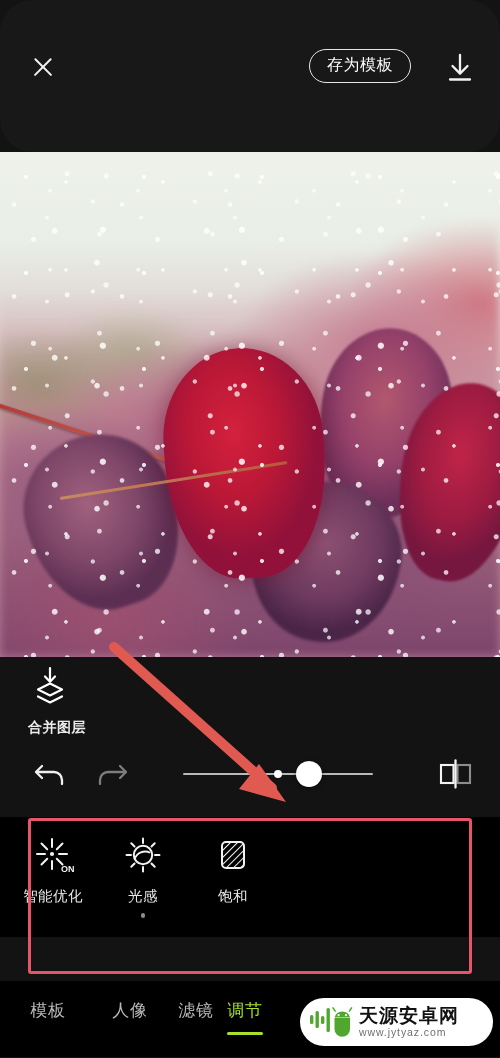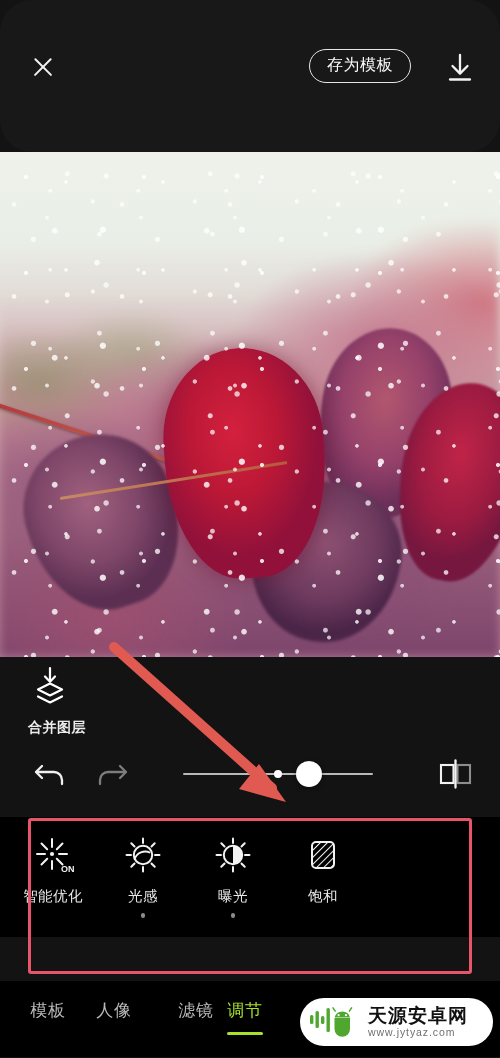--- a/index.html
+++ b/index.html
@@ -206,21 +206,21 @@
     bottom:-13px; width:36px; height:3px; background:#a8e02a; border-radius:2px;
   }
 
   
   #watermark {
     position:absolute; left:300px; top:998px; width:193px; height:48px;
     background:#fff; border-radius:24px; display:flex; align-items:center;
     padding-left:9px; z-index:50;
   }
   #wm-logo { width:46px; height:34px; position:relative; flex:0 0 46px; }
-  #wm-text { margin-left:13px; }
+  #wm-text { margin-left:4px; }
   #wm-title { font-size:19px; font-weight:bold; color:#111; letter-spacing:1px; line-height:1.05; }
   #wm-url { font-size:10.5px; color:#6f6f6f; letter-spacing:.9px; margin-top:1px; }
 </style>
 </head>
 <body>
 
 <div id="topbar">
   <div id="close-btn"></div>
 
   <div id="save-template-btn">
@@ -332,40 +332,20 @@
             <path d="M33.7 10.3 L30.5 13.5"></path>
               <path d="M13.5 30.5 L10.3 33.7"></path>
           </g>
         </svg>
       </div>
       <div class="adj-label">光感</div>
       <div class="adj-dot"></div>
     </div>
 
 
-    <div class="adj-item">
-      <div class="adj-icon">
-        <svg width="44" height="44" viewBox="0 0 44 44" fill="none">
-          <circle cx="22" cy="22" r="9.2" stroke="#f2f2f2" stroke-width="2"></circle>
-          <path d="M22 12.8 a9.2 9.2 0 0 1 0 18.4 Z" fill="#f2f2f2"></path>
-          <g stroke="#f2f2f2" stroke-width="2" stroke-linecap="round">
-            <path d="M22 5.5 V10"></path>
-              <path d="M22 34 V38.5"></path>
-            <path d="M5.5 22 H10"></path>
-              <path d="M34 22 H38.5"></path>
-            <path d="M10.3 10.3 L13.5 13.5"></path>
-              <path d="M30.5 30.5 L33.7 33.7"></path>
-            <path d="M33.7 10.3 L30.5 13.5"></path>
-              <path d="M13.5 30.5 L10.3 33.7"></path>
-          </g>
-        </svg>
-      </div>
-      <div class="adj-label">曝光</div>
-      <div class="adj-dot"></div>
-    </div>
 
 
     <div class="adj-item">
       <div class="adj-icon">
         <svg width="44" height="44" viewBox="0 0 44 44" fill="none">
           <defs>
             <pattern id="hatch" width="5" height="5" patternUnits="userSpaceOnUse" patternTransform="rotate(45)">
               <line x1="0" y1="0" x2="0" y2="5" stroke="#f2f2f2" stroke-width="2"></line>
             </pattern>
           </defs>
@@ -383,21 +363,21 @@
 
 <svg id="red-arrow" width="210" height="175" viewBox="0 0 210 175">
   <path d="M14 7 L172 148" stroke="#e05a52" stroke-width="10" stroke-linecap="round"></path>
   <path d="M186 162 L139 149 L159 124 Z" fill="#e05a52"></path>
 </svg>
 
 <div id="tabbar">
   <div class="tab" style="left:8px;width:80px;">
     <span>模板</span>
   </div>
-  <div class="tab" style="left:74px;width:80px;">
+  <div class="tab" style="left:90px;width:80px;">
     <span>人像</span>
   </div>
   <div class="tab" style="left:156px;width:80px;">
     <span>滤镜</span>
   </div>
   <div class="tab active" style="left:205px;width:80px;">
     <span>调节</span>
     <span class="ul"></span>
   </div>
 </div>

